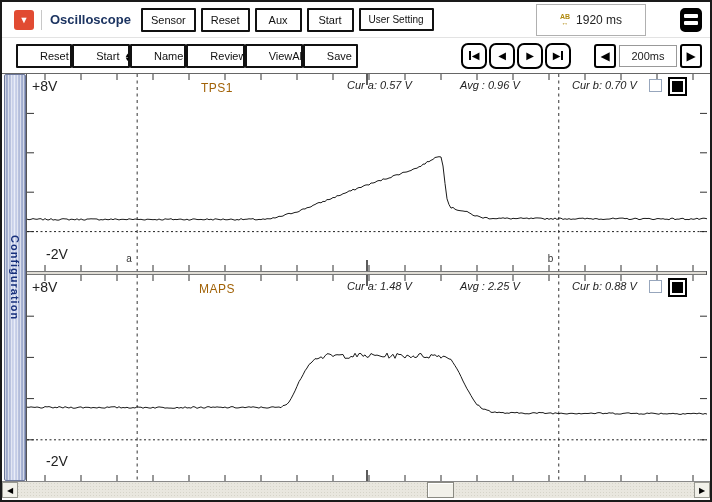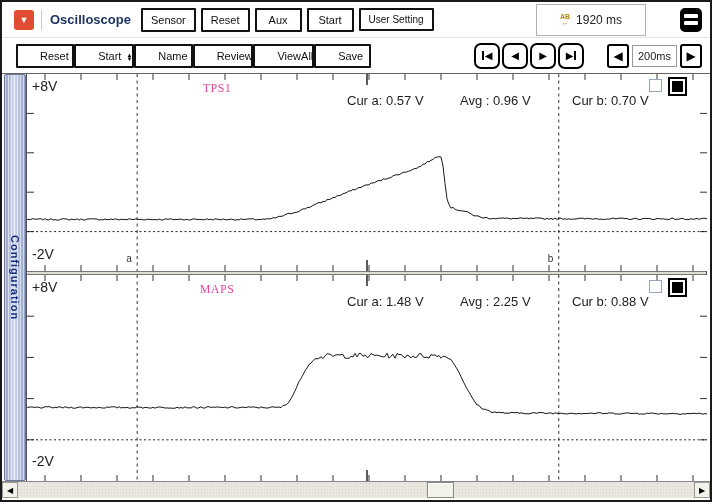--- a/index.html
+++ b/index.html
@@ -22,39 +22,39 @@
 
   
   .tb2 { height:35px; display:flex; align-items:center; padding:0 8px 0 14px; background:#fff; }
   .tb2 .pill { min-width:48px; padding:4px 22px; margin-right:0; }
   .spin { display:inline-flex; flex-direction:column; margin-left:5px; vertical-align:middle; line-height:4px; font-size:6px; color:#000; }
   .pg { display:flex; gap:2px; margin-left:103px; }
   .sq-btn { width:26px; height:26px; border:2px solid #000; border-radius:7px; background:#fff; display:flex; align-items:center; justify-content:center; font-size:10px; color:#000; cursor:pointer; gap:1px; }
   .sq-btn .bar { width:2px; height:9px; background:#000; }
   .stepg { display:flex; align-items:center; gap:3px; margin-left:23px; }
   .step-btn { width:22px; height:24px; border:2px solid #000; border-radius:3px; background:#fff; display:flex; align-items:center; justify-content:center; font-size:12px; color:#000; cursor:pointer; }
-  .step-box { width:45px; height:22px; border:1px solid #999; display:flex; align-items:center; justify-content:center; font-size:11px; color:#222; }
+  .step-box { width:58px; height:22px; border:1px solid #999; display:flex; align-items:center; justify-content:center; font-size:11px; color:#222; }
 
   
   .main { display:flex; border-top:1px solid #666; background:#fff; }
   .sidebar { width:22px; height:407px; margin-left:2px; border:1px solid #6b7699; border-radius:2px; cursor:pointer;
     background:
       repeating-linear-gradient(90deg, rgba(255,255,255,.55) 0 1px, rgba(0,0,0,0) 1px 3px),
       linear-gradient(90deg,#93a0c4,#d3daf0 45%,#93a0c4);
     display:flex; align-items:center; justify-content:center; }
   .sidebar span { writing-mode:vertical-rl; font-size:11px; font-weight:700; color:#18307c; letter-spacing:1px; }
   .scope { width:681px; border-left:1px solid #555; border-right:1px solid #555; }
   .panel { position:relative; width:680px; background:#fff; overflow:hidden; }
   .panel svg { position:absolute; left:0; top:0; }
   .sep { height:4px; background:#e0ddd6; border-top:1px solid #777; border-bottom:1px solid #777; }
   .ylab { position:absolute; font-size:14px; color:#222; left:5px; }
   .ylab.top { top:4px; }
-  .ylab.bot { bottom:12px; }
-  .chname { position:absolute; top:7px; left:190px; transform:translateX(-50%); font-size:12px; color:#ec4899; letter-spacing:.5px;font-family:Liberation Serif, serif; }
-  .readout { position:absolute; top:19px; font-size:13px; color:#222; white-space:nowrap; }
+  .ylab.bot { bottom:12px;margin-left:14px; }
+  .chname { position:absolute; top:7px; left:190px; transform:translateX(-50%); font-size:12px; color:#a16207; letter-spacing:.5px; }
+  .readout { position:absolute; top:5px; font-size:11px; color:#222; white-space:nowrap;font-style:italic; }
   .r-cura { left:320px; } .r-avg { left:433px; } .r-curb { left:545px; }
   .chk { position:absolute; top:5px; left:622px; width:13px; height:13px; border:1px solid #97a6bc; background:#fff; cursor:pointer; }
   .blackbox { position:absolute; top:3px; left:641px; width:19px; height:19px; border:2px solid #000; background:#fff; padding:2px; cursor:pointer; }
   .blackbox .fill { width:100%; height:100%; background:#000; }
   .cursor-name { position:absolute; bottom:7px; font-size:10px; color:#333; }
 
   
   .hscroll { height:17px; border-top:1px solid #888; background:#e9e7df; position:relative;
     background-image:radial-gradient(#d6d4c9 26%, rgba(0,0,0,0) 27%); background-size:3px 3px; }
   .hs-btn { position:absolute; top:0; width:16px; height:16px; background:#f2f1ea; border:1px solid #9a9a92; display:flex; align-items:center; justify-content:center; font-size:8px; color:#000; cursor:pointer; }

